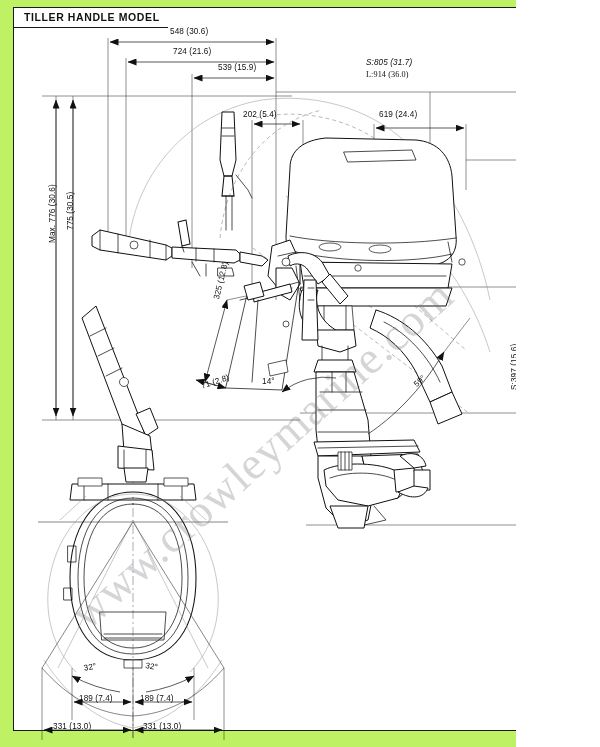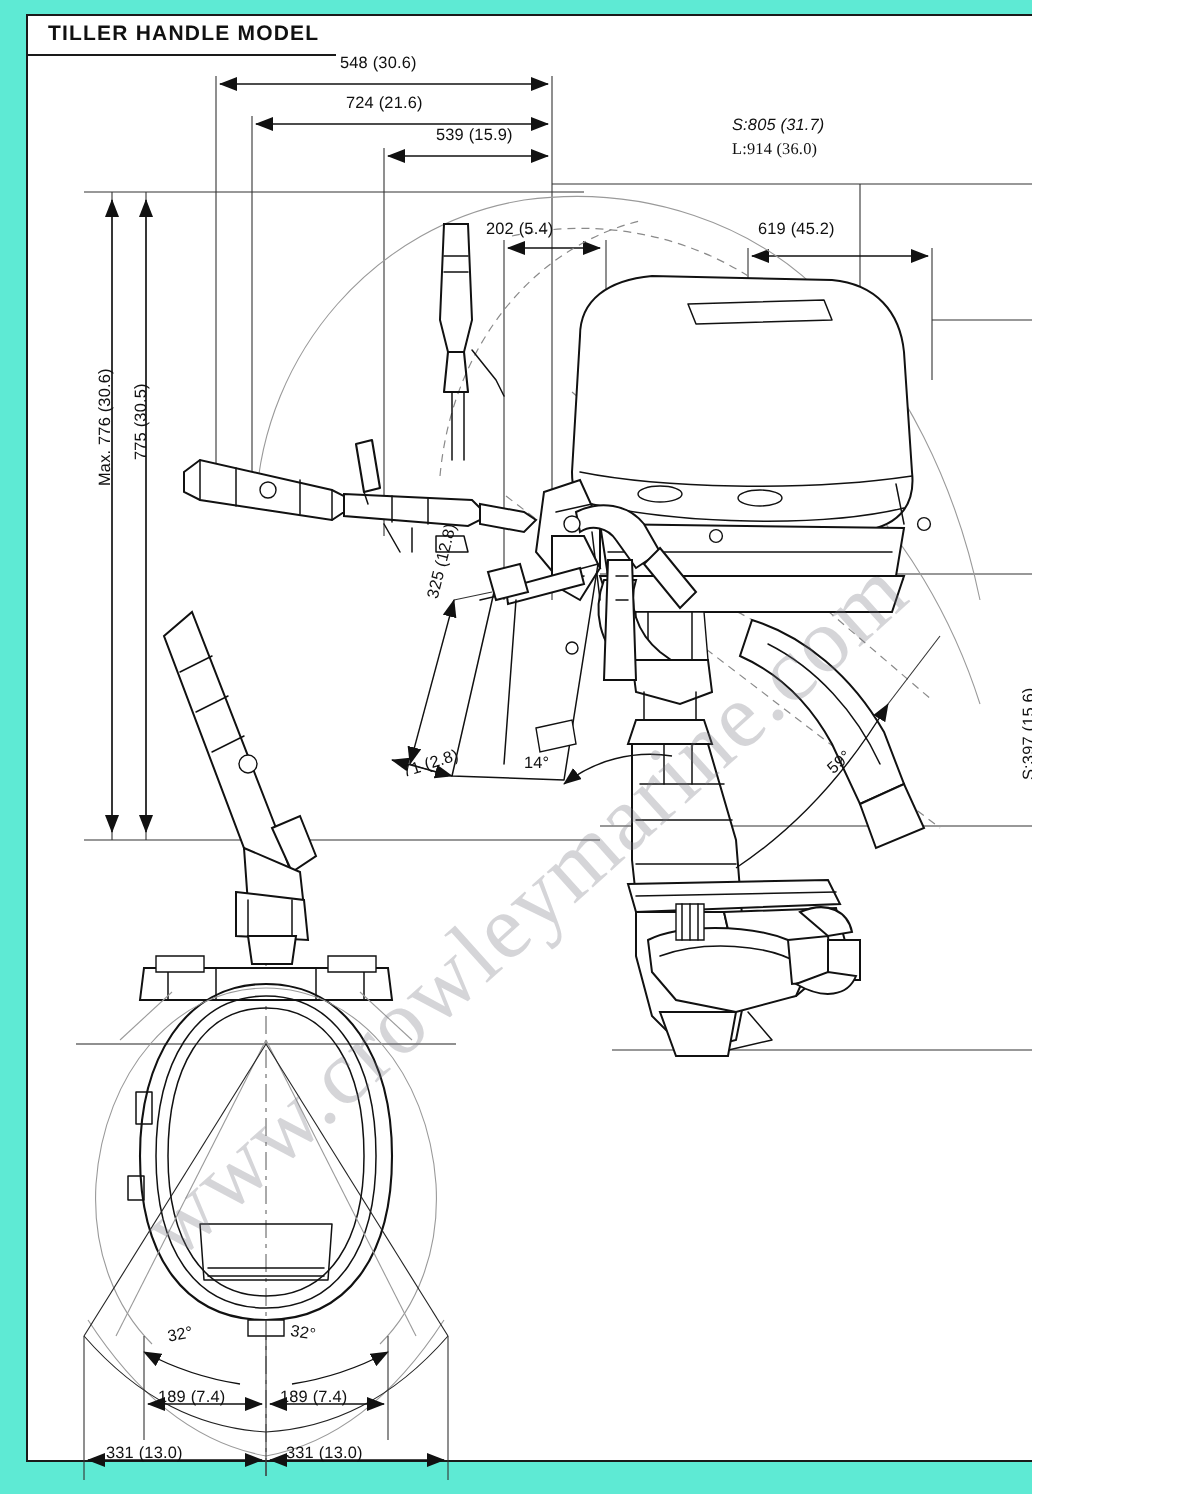--- a/index.html
+++ b/index.html
@@ -5,21 +5,21 @@
 <style>
   html, body {
     margin: 0;
     padding: 0;
     background: #ffffff;
   }
   #page {
     position: relative;
     width: 516px;
     height: 747px;
-    background: #5eead4;
+    background: #bef264;
     overflow: hidden;
     font-family: "Liberation Sans", sans-serif;
   }
   #frame {
     position: absolute;
     left: 13px;
     top: 7px;
     width: 573px;
     height: 724px;
     border: 1.5px solid #1a1a1a;
@@ -337,21 +337,21 @@
       <path class="dim" d="M135 730 L222 730" marker-start="url(#ahr)" marker-end="url(#ah)"></path>
     </g>
   </svg>
 
   <div class="dimtext" style="left:170px; top:27px;">548 (30.6)</div>
   <div class="dimtext" style="left:173px; top:47px;">724 (21.6)</div>
   <div class="dimtext" style="left:218px; top:63px;">539 (15.9)</div>
   <div class="dimtext" style="left:243px; top:110px;">202 (5.4)</div>
   <div class="dimtext" style="left:366px; top:58px;font-style:italic;">S:805 (31.7)</div>
   <div class="dimtext" style="left:366px; top:70px;font-family:Liberation Serif, serif;">L:914 (36.0)</div>
-  <div class="dimtext" style="left:379px; top:110px;">619 (45.2)</div>
+  <div class="dimtext" style="left:379px; top:110px;">619 (24.4)</div>
 
   <div class="dimtext rot90" style="left:48px;  top:243px;">Max. 776 (30.6)</div>
   <div class="dimtext rot90" style="left:66px;  top:230px;">775 (30.5)</div>
 
   <div class="dimtext rot90" style="left:516px; top:230px;">530 (20.9)</div>
   <div class="dimtext rot90" style="left:510px; top:390px;">S:397 (15.6)</div>
   <div class="dimtext rot90" style="left:521px; top:390px;">L:524 (20.6)</div>
   <div class="dimtext rot90" style="left:539px; top:358px;">S:1263 (49.7)</div>
   <div class="dimtext rot90" style="left:550px; top:358px;">L:1390 (54.7)</div>
 

